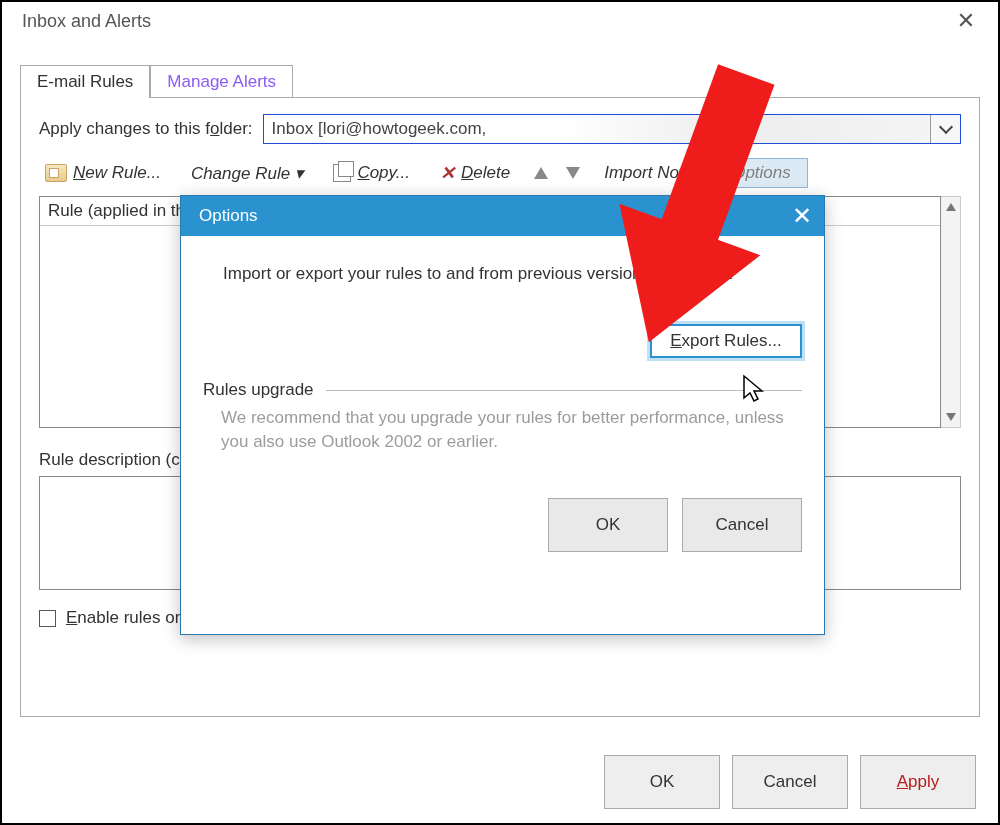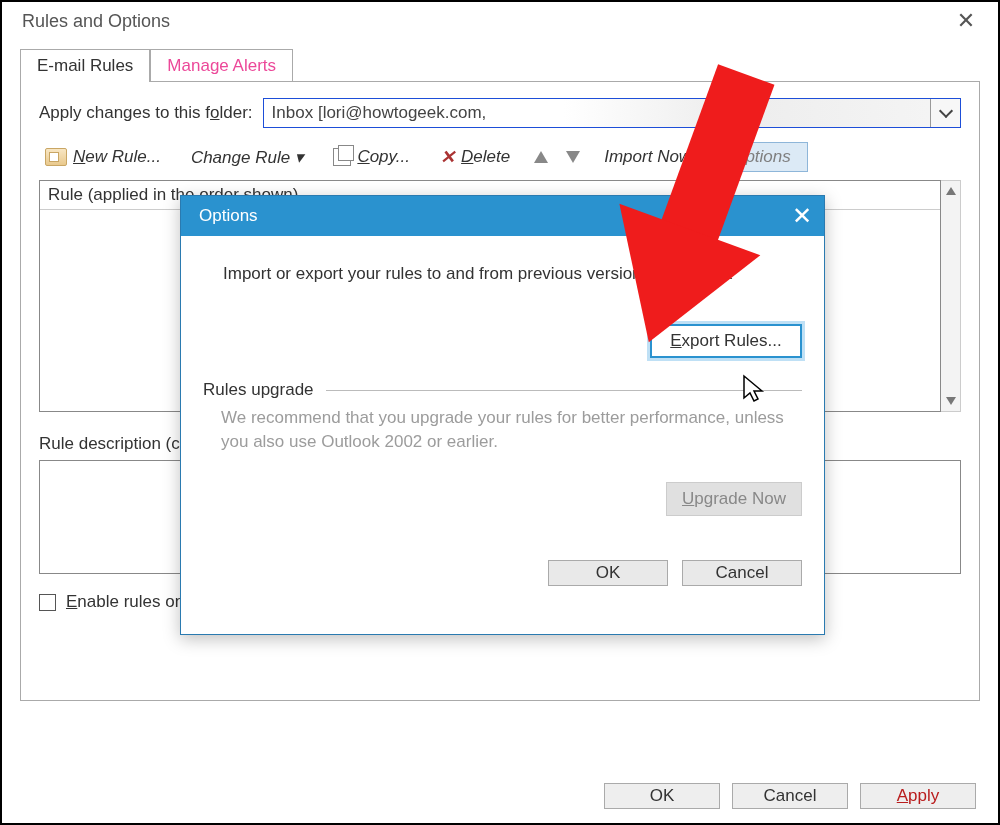--- a/index.html
+++ b/index.html
@@ -30,33 +30,33 @@
   .titlebar-parent .close-x {
     font-size:22px; color:#555;
     width:36px; text-align:center;
   }
   .parent-body {
     padding: 0 18px 0 18px;
   }
   .tabrow {
     display:flex;
     align-items:center;
-    margin-top:6px;
+    margin-top:22px;
     position:relative;
   }
   .tab {
     border:1px solid #aaa;
     border-bottom:none;
     padding:6px 16px 6px 16px;
     font-size:17px;
     background:#fff;
     position:relative;
     top:1px;
   }
-  .tab.inactive { color:#ec4899; background:#fff; }
+  .tab.inactive { color:#8b5cf6; background:#fff; }
   .tab.active { background:#fff; z-index:2; }
   .tabpage {
     border:1px solid #aaa;
     padding:16px 18px 14px 18px;
     background:#fff;
     width:100%;
     min-height:620px;
     position:relative;
   }
   .folder-row {
@@ -157,21 +157,21 @@
   .chk{width:17px;height:17px;border:1px solid #555;background:#fff;}
   .rss-row .under{text-decoration:underline;}
 
   .parent-footer{
     position:absolute;
     bottom:14px; right:22px;
     display:flex; gap:12px;
   }
   .btn-std{
     min-width:116px;
-    padding:2px 0;
+    padding:16px 0;
     text-align:center;
     background:#eee;
     border:1px solid #aaa;
     font-size:17px;
     color:#333;
   }
   .btn-std.disabled{color:#b91c1c;}
 
   
   .dlg-options{
@@ -230,21 +230,21 @@
   }
 
   
   .red-arrow{position:absolute;left:580px;top:52px;z-index:10;pointer-events:none;}
 </style>
 </head>
 <body>
 
 <div class="dlg-parent">
   <div class="titlebar-parent">
-    <span>Rules and Options</span>
+    <span>Inbox and Alerts</span>
     <span class="close-x">✕</span>
   </div>
 
   <div class="parent-body">
     <div class="tabrow">
       <div class="tab active">E-mail Rules</div>
       <div class="tab inactive">Manage Alerts</div>
     </div>
 
     <div class="tabpage">
@@ -329,25 +329,20 @@
         <span class="under">E</span><span>xport Rules...</span>
       </div>
     </div>
 
     <div class="section-title">
       <span>Rules upgrade</span>
       <div class="line"></div>
     </div>
     <div class="gray-text">We recommend that you upgrade your rules for better performance, unless you also use Outlook 2002 or earlier.</div>
 
-    <div class="button-row" style="margin-top:28px;">
-      <div class="btn-disabled">
-        <span style="text-decoration:underline">U</span><span>pgrade Now</span>
-      </div>
-    </div>
 
     <div class="opt-footer">
       <div class="btn-std" style="min-width:120px;background:#e9e9e9">OK</div>
       <div class="btn-std" style="min-width:120px;background:#e9e9e9">Cancel</div>
     </div>
   </div>
 </div>
 
 <svg class="cursor" width="26" height="30">
   <polygon points="2,2 2,24 8,19 12,27 16,25 12,17 20,17" fill="#fff" stroke="#000" stroke-width="1.5"></polygon>

